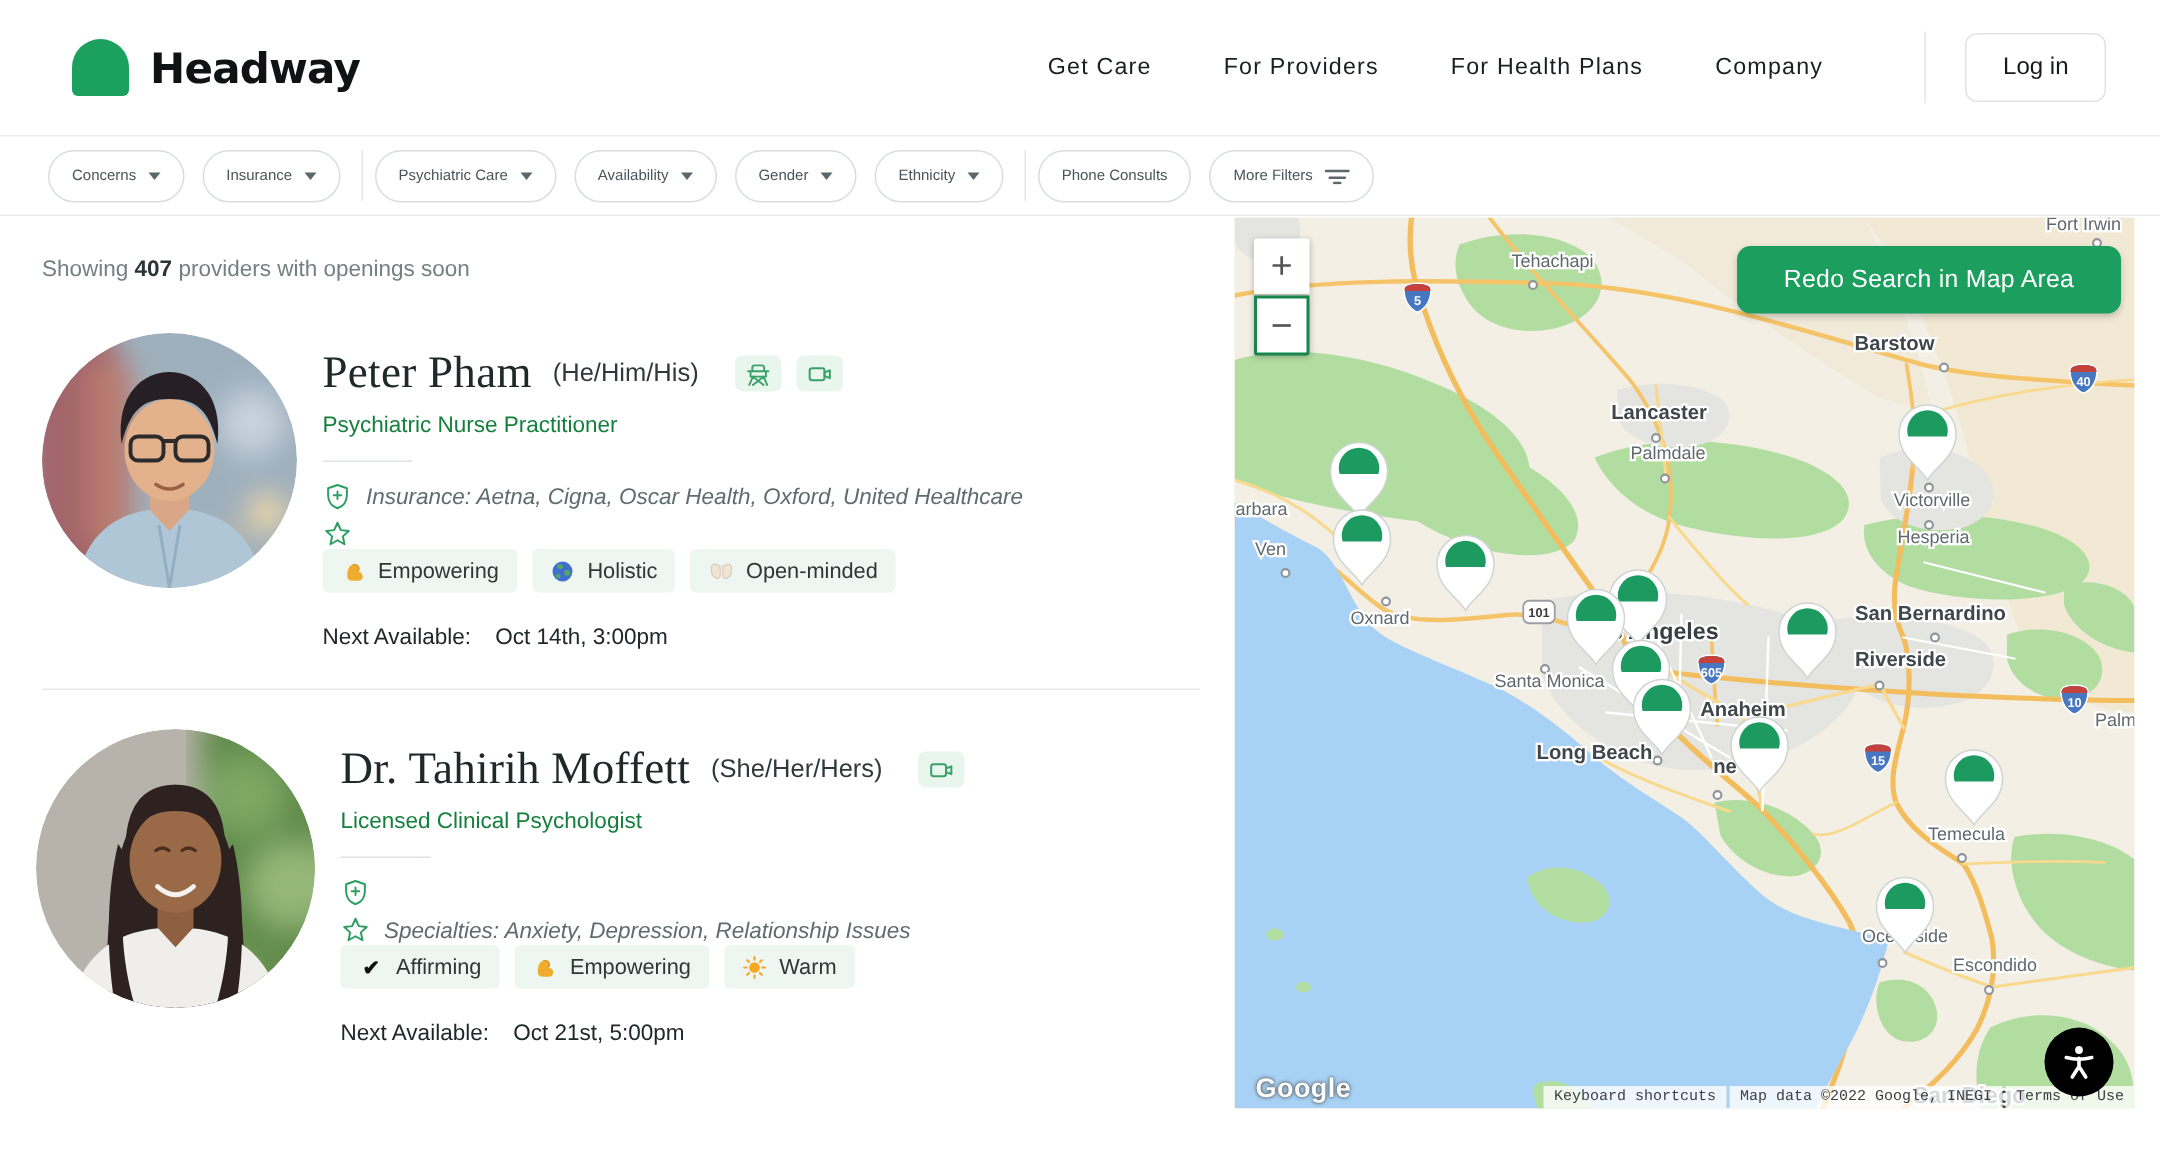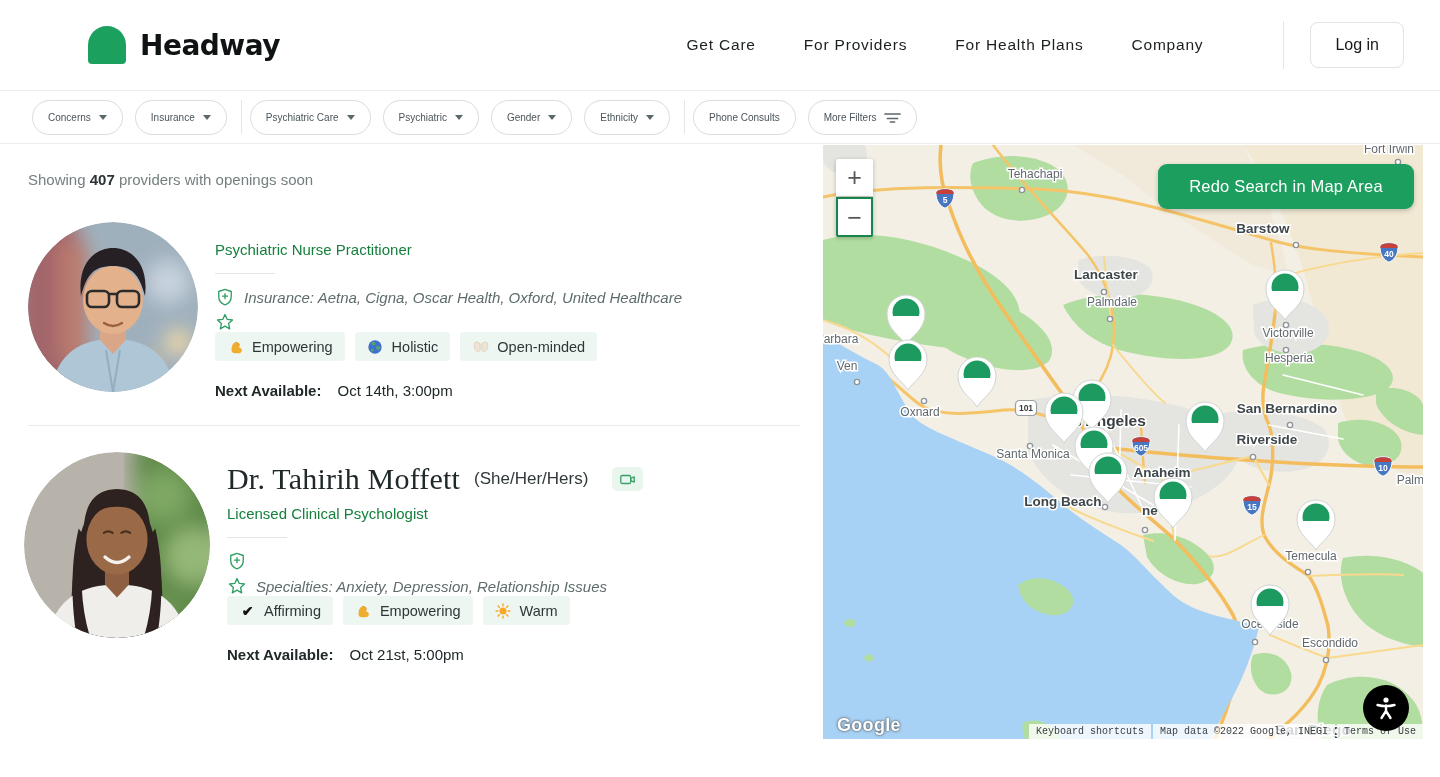--- a/index.html
+++ b/index.html
@@ -2,26 +2,26 @@
 <html><head>
 <meta charset="utf-8">
 <style>
   * { margin:0; padding:0; box-sizing:border-box; }
   body { background:#fff; font-family:"Liberation Sans", sans-serif; }
   .page { position:relative; width:1440px; height:777px; background:#fff; overflow:hidden; }
 
   
   .header { position:absolute; top:0; left:0; width:1440px; height:91px;
             border-bottom:1px solid #ececec; display:flex; align-items:center; padding:0 36px 0 48px; }
-  .logo { display:flex; align-items:center; gap:14px;margin-left:40px; }
+  .logo { display:flex; align-items:center; gap:14px; }
   .logo-mark { width:38px; height:38px; background:#1ca05e; border-radius:19px 19px 4px 4px; }
   .logo-text { font-size:28px; font-weight:bold; color:#101314; letter-spacing:-0.5px; font-family:"DejaVu Sans", sans-serif; }
   .nav { margin-left:auto; display:flex; align-items:center; gap:48px; }
   .nav-item { font-size:15.5px; letter-spacing:0.8px; color:#1b1f20; cursor:pointer; white-space:nowrap; }
-  .login-wrap { border-left:1px solid #e6e6e6; margin-left:32px; padding-left:26px; height:48px; display:flex; align-items:center; }
+  .login-wrap { border-left:1px solid #e6e6e6; margin-left:20px; padding-left:26px; height:48px; display:flex; align-items:center; }
   .login-btn { border:1px solid #e3e3e3; border-radius:8px; padding:13px 24px; font-size:16px; color:#17191a; background:#fff; cursor:pointer; font-family:inherit; }
 
   
   .filterbar { position:absolute; top:91px; left:0; width:1440px; height:53px;
                border-bottom:1px solid #ececec; display:flex; align-items:center; padding-left:32px; }
   .chip { border:1px solid #d8dddd; border-radius:18px; height:35px; padding:0 15px;
           display:inline-flex; align-items:center; gap:8px; color:#49545a; font-size:10px;
           background:#fff; cursor:pointer; white-space:nowrap; margin-right:12px; }
   .caret { width:0; height:0; border-left:4.5px solid transparent; border-right:4.5px solid transparent; border-top:5.5px solid #5c676c; }
   .vdivider { width:1px; height:34px; background:#e3e7e7; margin:0 8px 0 2px; }
@@ -44,21 +44,21 @@
   .session-icons { display:flex; gap:10px; margin-left:10px; }
   .session-badge { width:31px; height:24px; background:#e9f6ee; border-radius:5px; display:flex; align-items:center; justify-content:center; }
   .p-title { font-size:15px; color:#15803d; margin-top:9px; }
   .mini-divider { width:60px; height:1px; background:#e0e4e4; margin:15px 0 13px 0; }
   .info-row { display:flex; align-items:center; gap:9px; font-size:15px; color:#5e6c6c; margin-top:5px;font-style:italic; }
   .badges-row { display:flex; gap:10px; }
   .trait-badge { background:#edf6f0; border-radius:4px; padding:6px 12px; font-size:14.5px; color:#2e3638;
                  display:inline-flex; align-items:center; gap:8px; }
   .emoji { width:17px; height:17px; display:inline-flex; align-items:center; justify-content:center; font-size:14px; line-height:1; }
   .next-row { margin-top:21px; font-size:15px; color:#20282a; }
-  .next-label { font-weight:bold; }
+  .next-label { font-weight:normal; }
   .next-value { margin-left:12px; font-weight:normal; }
   .card-divider { width:772px; height:1px; background:#e8ebeb; margin-top:26px; }
 
   
   .map { position:absolute; left:823px; top:145px; width:600px; height:594px; overflow:hidden; background:#f3efe4; }
   .map svg.basemap { position:absolute; left:0; top:0; }
   .zoom-btn { position:absolute; width:37px; height:37px; background:#fff; display:flex; align-items:center; justify-content:center;
               font-size:25px; color:#565656; cursor:pointer; box-shadow:0 1px 4px rgba(0,0,0,0.25); user-select:none; }
   .zoom-in { left:13px; top:14px; border-radius:2px 2px 0 0; }
   .zoom-out { left:13px; top:52px; height:40px; border:2px solid #17854d; border-radius:0 0 2px 2px; }
@@ -109,21 +109,21 @@
     <div class="chip">
       <span>Insurance</span>
       <span class="caret"></span>
     </div>
     <div class="vdivider"></div>
     <div class="chip">
       <span>Psychiatric Care</span>
       <span class="caret"></span>
     </div>
     <div class="chip">
-      <span>Psychiatric</span>
+      <span>Availability</span>
       <span class="caret"></span>
     </div>
     <div class="chip">
       <span>Gender</span>
       <span class="caret"></span>
     </div>
     <div class="chip">
       <span>Ethnicity</span>
       <span class="caret"></span>
     </div>
@@ -170,20 +170,39 @@
             <path d="M53,74 C49,40 68,26 85,26 C102,26 121,40 117,74 C111,52 104,44 85,44 C66,44 59,52 53,74 Z" fill="#262024"></path>
             <rect x="59" y="69" width="22" height="16" rx="5" fill="none" stroke="#2b2b2b" stroke-width="2.6"></rect>
             <rect x="89" y="69" width="22" height="16" rx="5" fill="none" stroke="#2b2b2b" stroke-width="2.6"></rect>
             <path d="M81,72 H89" stroke="#2b2b2b" stroke-width="2.6"></path>
             <path d="M76,101 Q85,107 94,101" stroke="#9c5f43" stroke-width="2.4" fill="none" stroke-linecap="round"></path>
             <path d="M78,128 L85,170 M92,128 L85,170" stroke="#93aec2" stroke-width="2" fill="none"></path>
           </g>
         </svg>
       </div>
       <div class="card-body">
+        <div class="name-row">
+          <span class="p-name">Peter Pham</span>
+          <span class="p-pronouns">(He/Him/His)</span>
+          <span class="session-icons">
+            <span class="session-badge">
+              <svg width="19" height="19" viewBox="0 0 24 24" fill="none" stroke="#3aa169" stroke-width="1.6" stroke-linecap="round">
+                <path d="M7,9 V6.5 A2,2 0 0 1 9,4.5 H15 A2,2 0 0 1 17,6.5 V9"></path>
+                <path d="M3.5,9.5 H20.5 M5.5,9.5 V14 M18.5,9.5 V14 M5.5,14 H18.5"></path>
+                <path d="M7.5,14 L4.5,21 M16.5,14 L19.5,21 M7.5,14 L16.5,21 M16.5,14 L7.5,21"></path>
+              </svg>
+            </span>
+            <span class="session-badge">
+              <svg width="19" height="19" viewBox="0 0 24 24" fill="none" stroke="#3aa169" stroke-width="1.7" stroke-linejoin="round">
+                <rect x="3.5" y="7" width="12.5" height="10" rx="2"></rect>
+                <path d="M16,10.5 L20.5,8.7 V15.3 L16,13.5 Z"></path>
+              </svg>
+            </span>
+          </span>
+        </div>
         <div class="p-title">Psychiatric Nurse Practitioner</div>
         <div class="mini-divider"></div>
         <div class="info-row">
           <svg width="20" height="20" viewBox="0 0 24 24" fill="none" stroke="#2f9e63" stroke-width="1.6">
             <path d="M12,2.8 L19.5,5.4 V11 C19.5,16.2 16.3,20 12,21.4 C7.7,20 4.5,16.2 4.5,11 V5.4 Z" stroke-linejoin="round"></path>
             <path d="M12,8 V14 M9,11 H15" stroke-linecap="round"></path>
           </svg>
           <span><span>Insurance:</span> <span>Aetna, Cigna, Oscar Health, Oxford, United Healthcare</span></span>
         </div>
         <div class="info-row">

